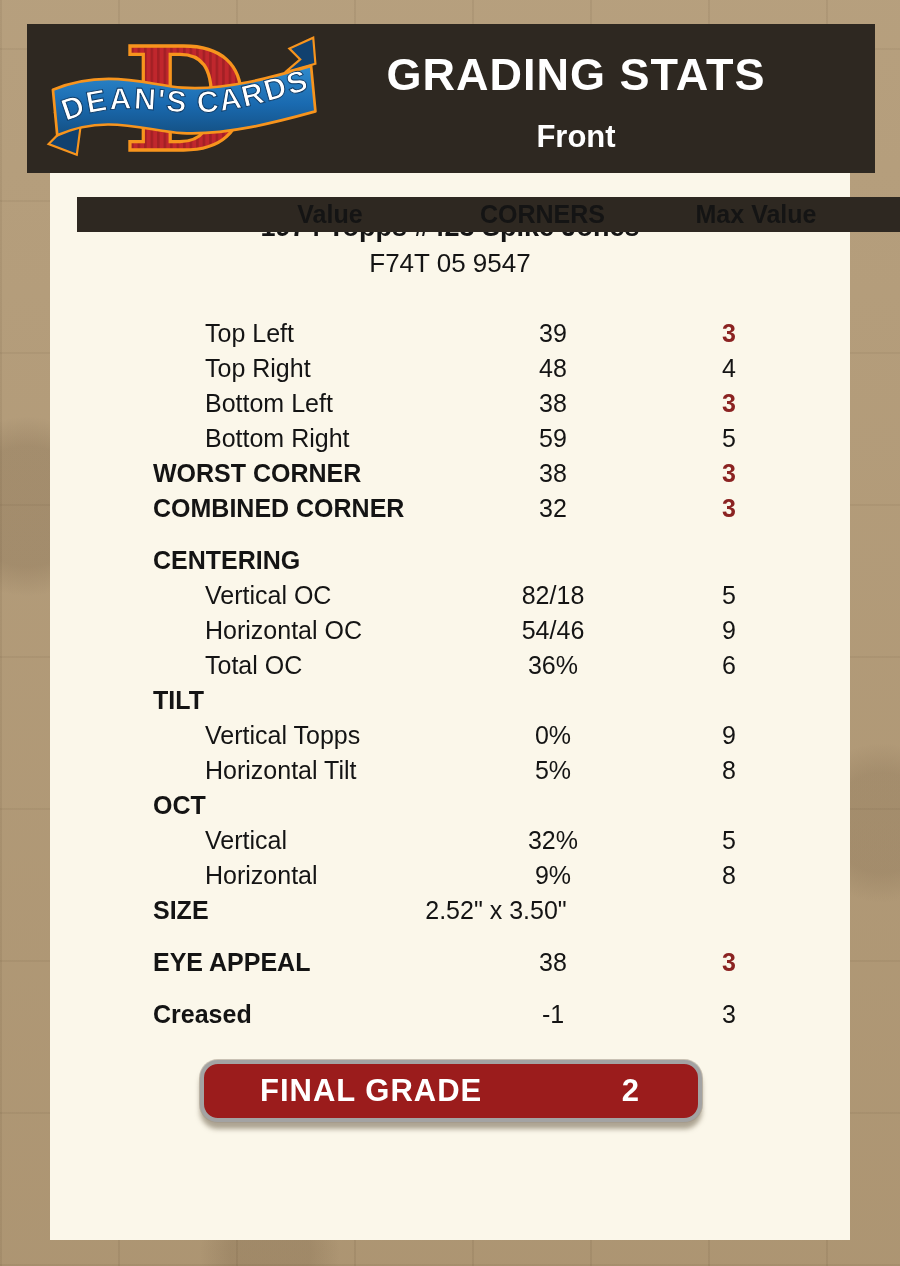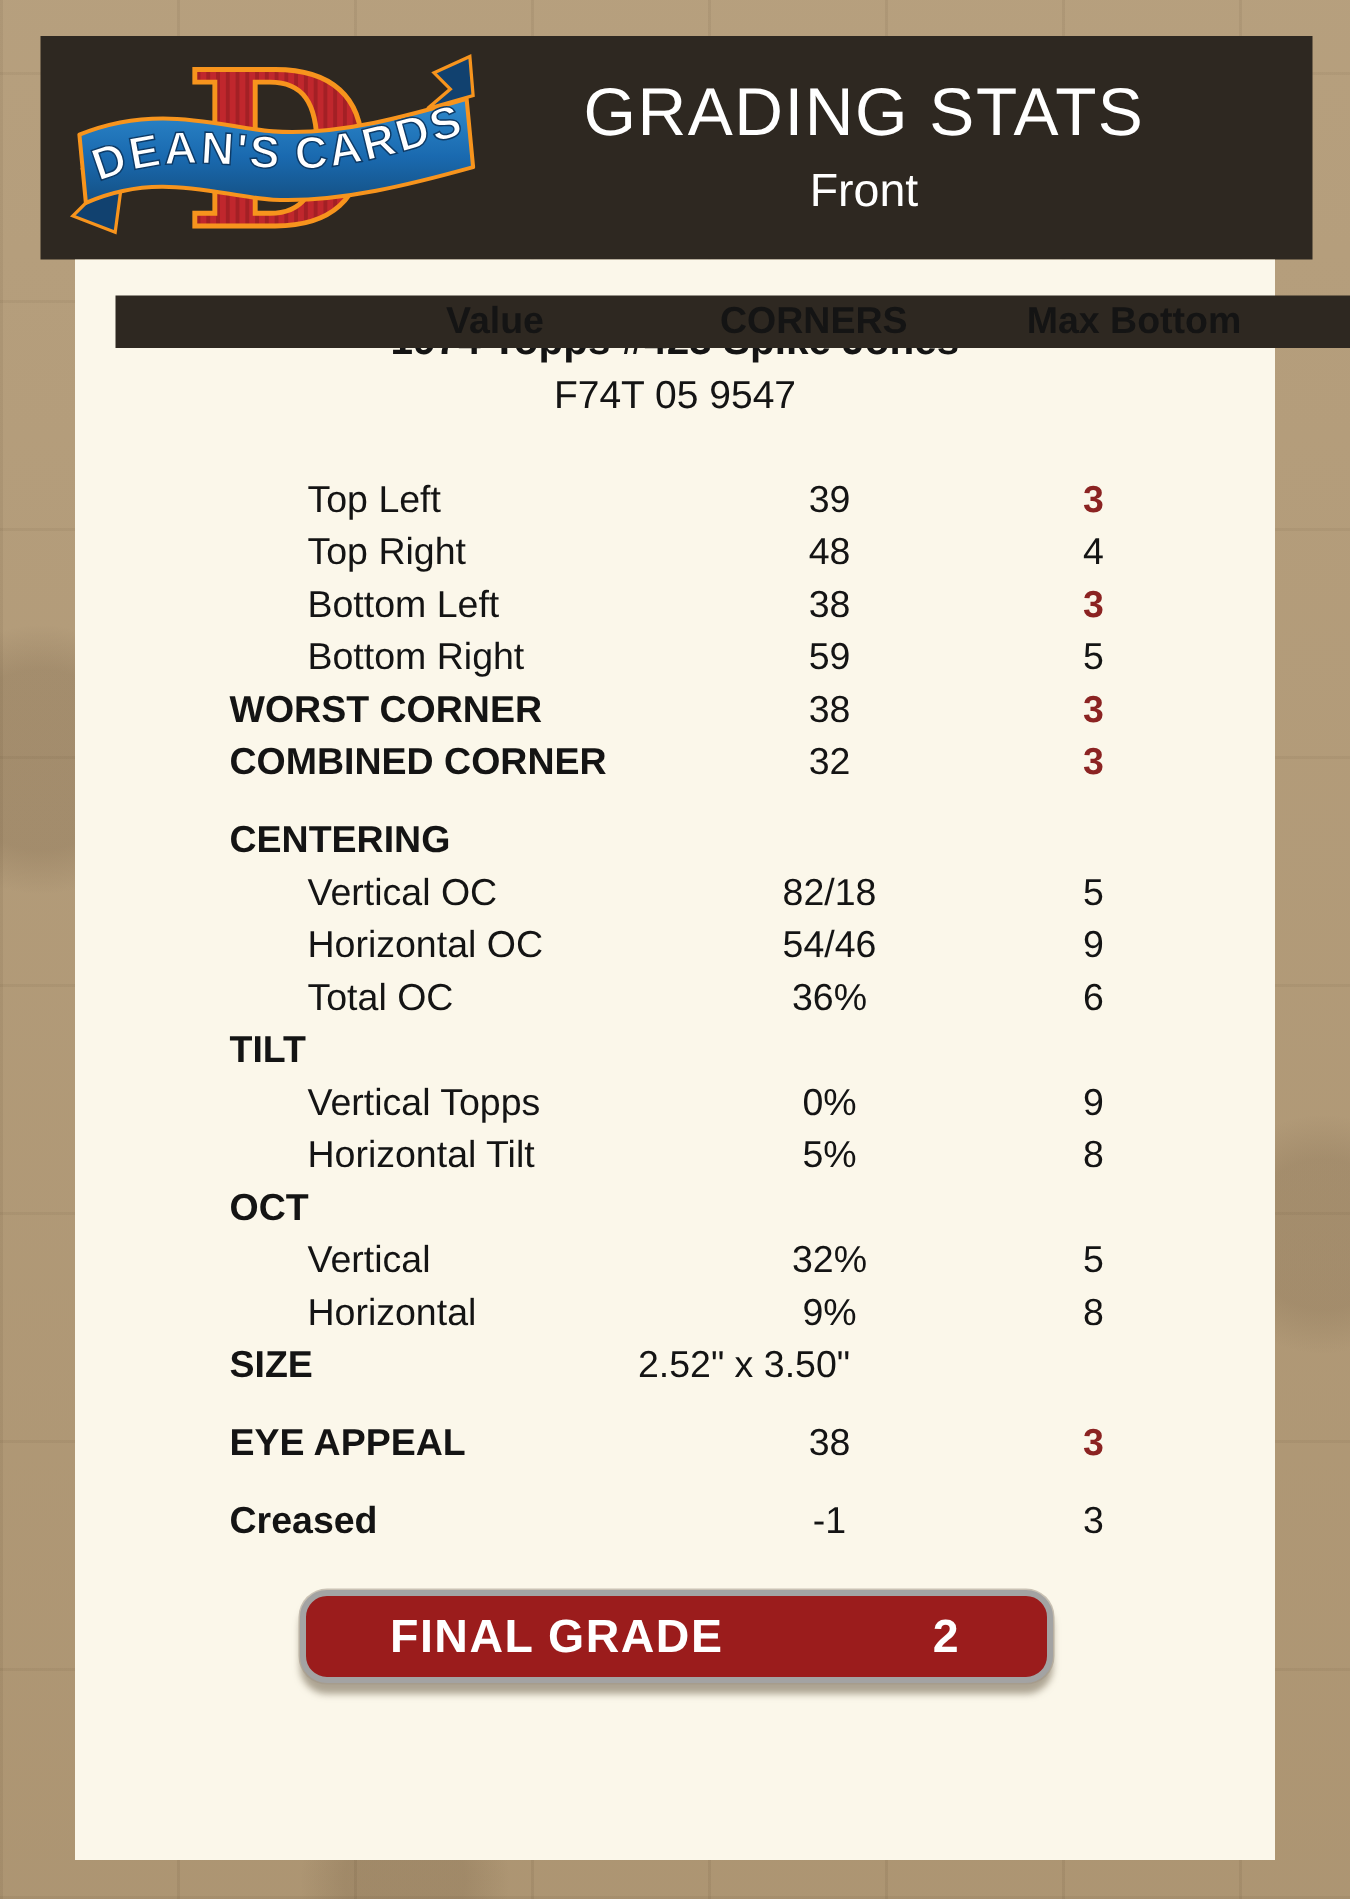--- a/index.html
+++ b/index.html
@@ -28,23 +28,23 @@
   }
 
   
   .header{
     position:absolute; left:27px; top:24px; width:848px; height:149px;
     background:var(--header-bg);
     display:flex; align-items:flex-start;
   }
   .logo{ width:274px; height:141px; margin-left:18px; margin-top:5px; flex:0 0 auto; }
   .logo svg{ width:100%; height:100%; display:block; }
-  .header-text{ flex:1; text-align:center; color:#fff; padding-top:26px; padding-right:42px; }
+  .header-text{ flex:1; text-align:center; color:#fff; padding-top:26px; padding-right:42px;font-weight:bold; }
   .header-title{ font-size:45px; line-height:50px; letter-spacing:1px; }
-  .header-subtitle{ font-size:31px; line-height:38px; margin-top:8px; }
+  .header-subtitle{ font-size:31px; line-height:38px; margin-top:18px; }
 
   
   .card{
     position:absolute; left:50px; top:173px; width:800px; height:1067px;
     background:var(--card-bg);
   }
   .card-title{ margin-top:39px; text-align:center; font-size:27px; line-height:31px; font-weight:bold; }
   .card-serial{ margin-top:7px; text-align:center; font-size:26px; line-height:26px; }
 
   
@@ -118,21 +118,21 @@
 </div>
 
 <div class="card">
   <div class="card-title">1974 Topps #423 Spike Jones</div>
   <div class="card-serial">F74T 05 9547</div>
 
   <div class="stats-table" id="stats-table">
       <div class="row header">
         <div class="cell value">Value</div>
         <div class="cell label">CORNERS</div>
-        <div class="cell grade">Max Bottom</div>
+        <div class="cell grade">Max Value</div>
       </div>
       <div class="row item">
         <div class="cell label">Top Left</div>
         <div class="cell value">39</div>
         <div class="cell grade red">3</div>
       </div>
       <div class="row item">
         <div class="cell label">Top Right</div>
         <div class="cell value">48</div>
         <div class="cell grade">4</div>

